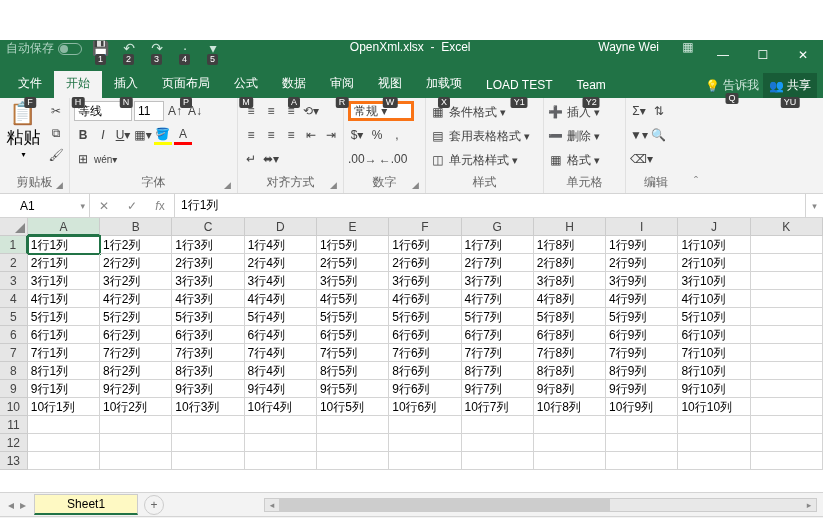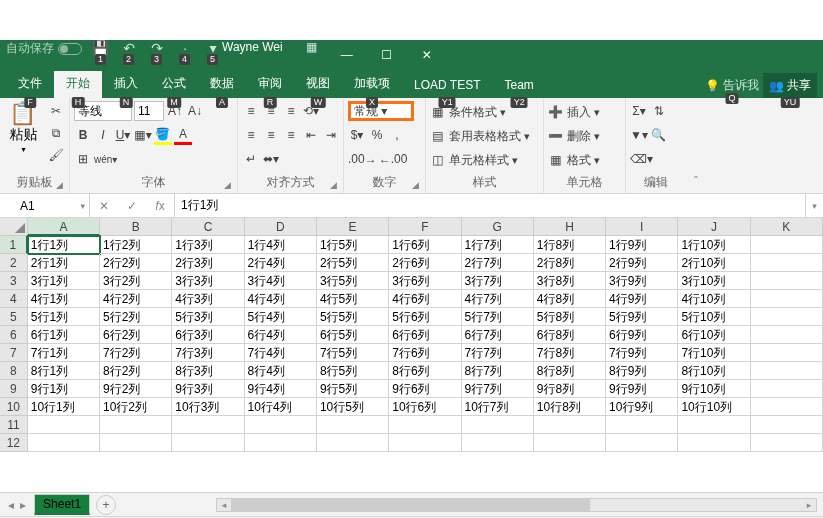--- a/index.html
+++ b/index.html
@@ -28,21 +28,21 @@
 .sharebtn { background: #185c37; padding: 4px 6px; display: flex; align-items: center; gap: 3px; position: relative; }
 
 
 .ribbon { height: 96px; background: #f3f3f3; border-bottom: 1px solid #d4d4d4; display: flex; }
 .group { border-right: 1px solid #e0e0e0; display: flex; flex-direction: column; padding: 3px 4px 0; }
 .group-body { flex: 1; display: flex; align-items: flex-start; gap: 4px; }
 .group-label { text-align: center; font-size: 11px; color: #666; padding: 2px 0; position: relative; }
 .group-label .launcher { position: absolute; right: 2px; bottom: 3px; font-size: 9px; color: #888; }
 .bigbtn { display: flex; flex-direction: column; align-items: center; width: 40px; text-align: center; padding-top: 2px; gap: 1px; }
 .bigbtn .icon { font-size: 22px; line-height: 1; }
-.bigbtn span.lbl { font-size: 14px; }
+.bigbtn span.lbl { font-size: 17px; }
 .stack { display: flex; flex-direction: column; gap: 2px; }
 .row { display: flex; align-items: flex-start; gap: 2px; height: 22px; }
 .smallbtn { min-width: 18px; height: 20px; display: flex; align-items: center; justify-content: center; color: #444; }
 .fontbox { width: 58px; height: 20px; border: 1px solid #c0c0c0; background: #fff; font-size: 11px; padding-left: 3px; display: flex; align-items: center; }
 .sizebox { width: 30px; height: 20px; border: 1px solid #c0c0c0; background: #fff; font-size: 11px; padding-left: 3px; display: flex; align-items: center; }
 .menuline { display: flex; align-items: center; gap: 3px; font-size: 11px; color: #444; height: 22px; }
 .menuline .icon { width: 16px; text-align: center; }
 
 
 .fbar { height: 24px; border-bottom: 1px solid #d4d4d4; display: flex; align-items: stretch; background: #fff; }
@@ -64,21 +64,21 @@
 .gridrow { display: flex; height: 18px; }
 .rowh { width: 28px; background: #e6e6e6; border-right: 1px solid #ccc; border-bottom: 1px solid #ccc; text-align: center; font-size: 12px; color: #444; line-height: 18px; }
 .rowh.active { background: #d3e6d9; border-right: 2px solid #217346; }
 .cell { width: 73px; border-right: 1px solid #d4d4d4; border-bottom: 1px solid #d4d4d4; padding-left: 3px; font-size: 12px; line-height: 18px; color: #000; white-space: nowrap; overflow: hidden; }
 .cell.active { outline: 2px solid #217346; outline-offset: -1px; }
 
 
 .sheetbar { height: 24px; border-top: 1px solid #d4d4d4; display: flex; align-items: center; background: #f3f3f3; }
 .sheetnav { display: flex; gap: 2px; padding: 0 6px; color: #888; }
 .sheetnav span { padding: 0 2px; }
-.sheettab { background: #15803d; border: 1px solid #ccc; border-bottom: 2px solid #217346; padding: 2px 8px; font-size: 12px; }
+.sheettab { background: #fef9c3; border: 1px solid #ccc; border-bottom: 2px solid #217346; padding: 2px 32px; font-size: 12px; }
 .addsheet { width: 20px; height: 20px; border: 1px solid #ccc; border-radius: 50%; margin-left: 6px; display: flex; align-items: center; justify-content: center; color: #666; }
 .hscroll { flex: 1; margin: 0 6px; height: 14px; background: #e8e8e8; border: 1px solid #ccc; position: relative; margin-left: 100px; }
 .hscroll .thumb { position: absolute; left: 14px; top: 0; bottom: 0; width: 60%; background: #cdcdcd; }
 .hscroll .arr { position: absolute; top: 0; bottom: 0; width: 14px; display:flex; align-items:center; justify-content:center; color:#888; font-size:9px; background:#e8e8e8; }
 
 
 .statusbar { height: 22px; background: #f3f3f3; border-top: 1px solid #d4d4d4; display: flex; align-items: center; padding: 0 6px; font-size: 11px; color: #555; }
 .statusbar .spacer { flex: 1; }
 .viewbtns { display: flex; gap: 0; }
 .viewbtn { width: 24px; height: 18px; border: 1px solid #ccc; background: #fff; display:flex; align-items:center; justify-content:center; color:#555; }
@@ -95,33 +95,37 @@
     <span>自动保存</span>
     <span class="autosave-toggle"></span>
   </div>
   <div class="qat">
     <div class="qat-item">💾<span class="qat-key">1</span></div>
     <div class="qat-item">↶<span class="qat-key">2</span></div>
     <div class="qat-item">↷<span class="qat-key">3</span></div>
     <div class="qat-item">·<span class="qat-key">4</span></div>
     <div class="qat-item">▾<span class="qat-key">5</span></div>
   </div>
+  <div class="title-center">
+    <span>OpenXml.xlsx</span> &nbsp;-&nbsp; <span>Excel</span>
+  </div>
   <div class="user">Wayne Wei</div>
   <div style="width:30px;color:#cde6da;text-align:center;">▦</div>
   <div class="wincontrols">
     <div class="winbtn">—</div>
     <div class="winbtn">☐</div>
     <div class="winbtn close">✕</div>
   </div>
 </div>
 
 <div class="tabs">
   <div class="tab"><span>文件</span><span class="tab-key">F</span></div>
   <div class="tab active"><span>开始</span><span class="tab-key">H</span></div>
   <div class="tab"><span>插入</span><span class="tab-key">N</span></div>
+  <div class="tab"><span>页面布局</span><span class="tab-key">P</span></div>
   <div class="tab"><span>公式</span><span class="tab-key">M</span></div>
   <div class="tab"><span>数据</span><span class="tab-key">A</span></div>
   <div class="tab"><span>审阅</span><span class="tab-key">R</span></div>
   <div class="tab"><span>视图</span><span class="tab-key">W</span></div>
   <div class="tab"><span>加载项</span><span class="tab-key">X</span></div>
   <div class="tab"><span>LOAD TEST</span><span class="tab-key">Y1</span></div>
   <div class="tab"><span>Team</span><span class="tab-key">Y2</span></div>
   <div class="right">
     <div class="tellme">
         <span>💡</span>
@@ -469,20 +473,34 @@
         <div class="cell"></div>
         <div class="cell"></div>
         <div class="cell"></div>
         <div class="cell"></div>
         <div class="cell"></div>
         <div class="cell"></div>
         <div class="cell"></div>
         <div class="cell"></div>
         <div class="cell"></div>
       </div>
+      <div class="gridrow">
+        <div class="rowh">13</div>
+        <div class="cell"></div>
+        <div class="cell"></div>
+        <div class="cell"></div>
+        <div class="cell"></div>
+        <div class="cell"></div>
+        <div class="cell"></div>
+        <div class="cell"></div>
+        <div class="cell"></div>
+        <div class="cell"></div>
+        <div class="cell"></div>
+        <div class="cell"></div>
+      </div>
     </div>
 </div>
 
 <div class="sheetbar">
   <div class="sheetnav">
       <span>◂</span>
       <span>▸</span>
     </div>
   <div class="sheettab"><span>Sheet1</span></div>
   <div class="addsheet">+</div>

